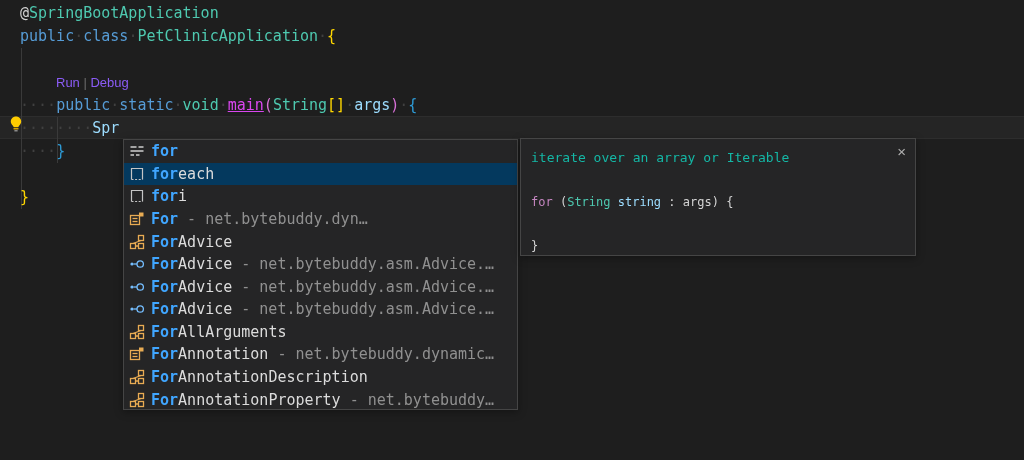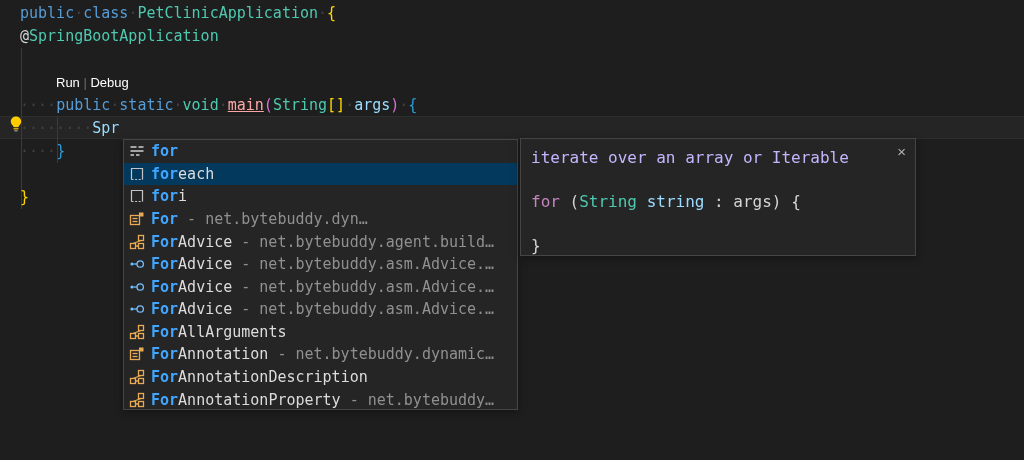--- a/index.html
+++ b/index.html
@@ -16,26 +16,26 @@
     border-top:1px solid #2d2d2d;border-bottom:1px solid #2d2d2d;
     box-sizing:border-box;
   }
   .indent-guide{position:absolute;width:1px;background:#3a3a3a;}
   .guide-a{left:21px;top:48px;height:161px;}
   .guide-b{left:57px;top:117px;height:46px;}
   .lightbulb{position:absolute;left:7px;top:115px;width:18px;height:18px;cursor:pointer;}
   .code-lines{position:absolute;left:20px;top:2px;}
   .code-line{height:23px;line-height:23px;font-size:15px;white-space:pre;}
   .codelens{font-family:"Liberation Sans", sans-serif;font-size:13px;padding-left:36px;color:#999;}
-  .lens-link{color:#ffffff;cursor:pointer;}
+  .lens-link{color:#8b5cf6;cursor:pointer;}
   .lens-sep{color:#6b6b6b;}
   .tk{white-space:pre;}
   .c-kw{color:#569CD6;}
   .c-type{color:#4EC9B0;}
-  .c-fn{color:#fca5a5;text-decoration:underline;}
+  .c-fn{color:#d946ef;text-decoration:underline;}
   .c-var{color:#9CDCFE;}
   .c-ctrl{color:#C586C0;}
   .c-punct{color:#D4D4D4;}
   .c-b1{color:#FFD700;}
   .c-b2{color:#D670D6;}
   .c-b3{color:#2E9BD6;}
   .c-ws{color:#404040;}
   .squiggle{position:relative;}
   .squiggle::after{
     content:"";position:absolute;left:0;right:0;bottom:2px;height:4px;
@@ -64,47 +64,47 @@
   .s-rest{color:#DCDCDC;}
   .s-detail{color:#909090;margin-left:9px;}
 
   
   .docs{
     position:absolute;left:520px;top:138px;width:396px;height:118px;
     background:#252526;border:1px solid #454545;box-sizing:border-box;
     box-shadow:0 2px 8px rgba(0,0,0,0.36);
     padding:8px 10px;
   }
-  .docs-summary{font-size:16px;line-height:22px;color:#c4b5fd;white-space:pre;}
+  .docs-summary{font-size:13px;line-height:22px;color:#14b8a6;white-space:pre;}
   .docs-close{
     position:absolute;top:5px;right:9px;color:#b0b0b0;font-size:15px;line-height:15px;
     cursor:pointer;font-family:"Liberation Sans", sans-serif;
   }
   .docs-code{margin-top:22px;}
-  .doc-line{height:22px;line-height:22px;font-size:16px;white-space:pre;min-height:22px;}
+  .doc-line{height:22px;line-height:22px;font-size:12px;white-space:pre;min-height:22px;}
 </style>
 </head>
 <body>
 
 <div class="editor">
   <div class="current-line"></div>
   <div class="indent-guide guide-a"></div>
   <div class="indent-guide guide-b"></div>
 
   <span class="lightbulb">
     <svg viewBox="0 0 18 18">
       <path fill="#FFCC00" d="M9 1.5c-3 0-5.2 2.2-5.2 5 0 1.8 1 3.1 1.9 4 .5.5.8 1 .8 1.5h5c0-.5.3-1 .8-1.5.9-.9 1.9-2.2 1.9-4 0-2.8-2.2-5-5.2-5z"></path>
       <rect x="6.5" y="12.8" width="5" height="1.6" rx="0.5" fill="#d8a200"></rect>
       <rect x="7.3" y="15" width="3.4" height="1.4" rx="0.5" fill="#8a8a8a"></rect>
     </svg>
   </span>
 
   <div class="code-lines">
+      <div class="code-line"><span class="tk c-punct">@</span><span class="tk c-type">SpringBootApplication</span></div>
       <div class="code-line"><span class="tk c-kw">public</span><span class="tk c-ws">·</span><span class="tk c-kw">class</span><span class="tk c-ws">·</span><span class="tk c-type">PetClinicApplication</span><span class="tk c-ws">·</span><span class="tk c-b1">{</span></div>
-      <div class="code-line"><span class="tk c-punct">@</span><span class="tk c-type">SpringBootApplication</span></div>
       <div class="code-line">&nbsp;</div>
       <div class="code-line codelens"><span class="lens-link">Run</span><span class="lens-sep"> | </span><span class="lens-link">Debug</span></div>
       <div class="code-line"><span class="tk c-ws">····</span><span class="tk c-kw">public</span><span class="tk c-ws">·</span><span class="tk c-kw">static</span><span class="tk c-ws">·</span><span class="tk c-type">void</span><span class="tk c-ws">·</span><span class="tk c-fn">main</span><span class="tk c-b2">(</span><span class="tk c-type">String</span><span class="tk c-b1">[]</span><span class="tk c-ws">·</span><span class="tk c-var">args</span><span class="tk c-b2">)</span><span class="tk c-ws">·</span><span class="tk c-b3">{</span></div>
       <div class="code-line"><span class="tk c-ws">········</span><span class="tk c-var">Spr</span></div>
       <div class="code-line"><span class="tk c-ws">····</span><span class="tk c-b3">}</span></div>
       <div class="code-line">&nbsp;</div>
       <div class="code-line"><span class="tk c-b1">}</span></div>
     </div>
 </div>
 
@@ -131,21 +131,21 @@
             <rect x="1.5" y="4.5" width="9" height="9"></rect>
             <line x1="3.5" y1="7.5" x2="8.5" y2="7.5"></line>
             <line x1="3.5" y1="10.5" x2="8.5" y2="10.5"></line>
             <rect x="10" y="1.5" width="4.5" height="4" fill="#E8AB53" stroke="none"></rect>
           </svg></span><span class="s-match">For</span><span class="s-detail">- net.bytebuddy.dyn…</span></div>
       <div class="s-item"><span class="s-icon"><svg viewBox="0 0 16 16" fill="none" stroke="#E8AB53" stroke-width="1.3">
             <rect x="9.5" y="1.5" width="5" height="5"></rect>
             <rect x="1.5" y="9.5" width="5" height="5"></rect>
             <rect x="9.5" y="9.5" width="5" height="5"></rect>
             <path d="M12 6.5 L4 9.5 M6.5 12 L9.5 12"></path>
-          </svg></span><span class="s-match">For</span><span class="s-rest">Advice</span><span class="s-detail">- net.bytebuddy.agent.build…</span></div>
+          </svg></span><span class="s-match">For</span><span class="s-rest">Advice</span></div>
       <div class="s-item"><span class="s-icon"><svg viewBox="0 0 16 16" fill="none" stroke="#75BEFF" stroke-width="1.3">
             <circle cx="3" cy="8" r="1.6" fill="#75BEFF" stroke="none"></circle>
             <line x1="4.5" y1="8" x2="8" y2="8"></line>
             <circle cx="11.2" cy="8" r="3.2"></circle>
           </svg></span><span class="s-match">For</span><span class="s-rest">Advice</span><span class="s-detail">- net.bytebuddy.asm.Advice.…</span></div>
       <div class="s-item"><span class="s-icon"><svg viewBox="0 0 16 16" fill="none" stroke="#75BEFF" stroke-width="1.3">
             <circle cx="3" cy="8" r="1.6" fill="#75BEFF" stroke="none"></circle>
             <line x1="4.5" y1="8" x2="8" y2="8"></line>
             <circle cx="11.2" cy="8" r="3.2"></circle>
           </svg></span><span class="s-match">For</span><span class="s-rest">Advice</span><span class="s-detail">- net.bytebuddy.asm.Advice.…</span></div>

